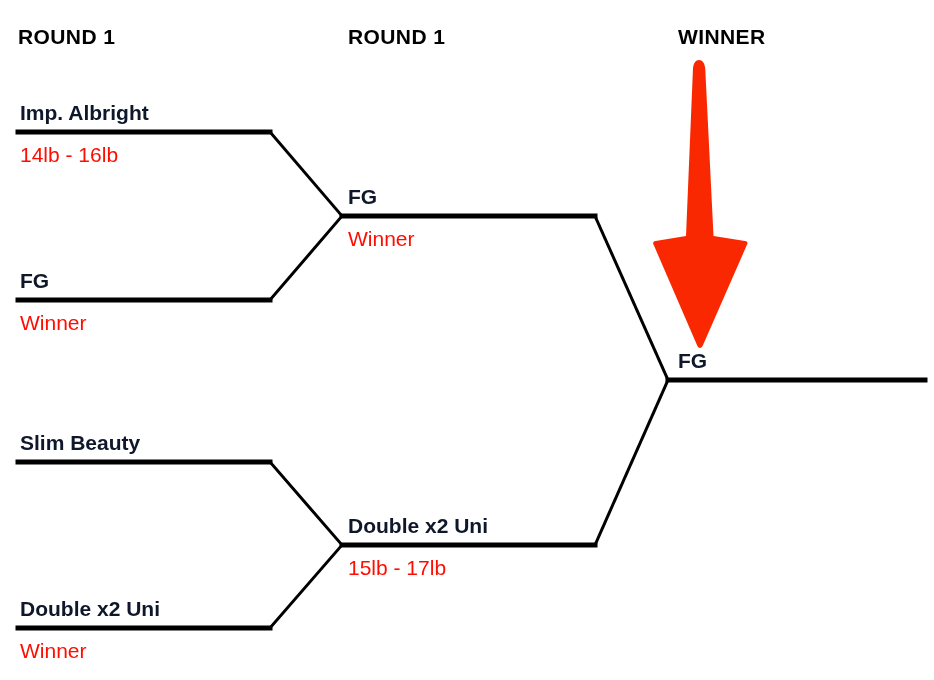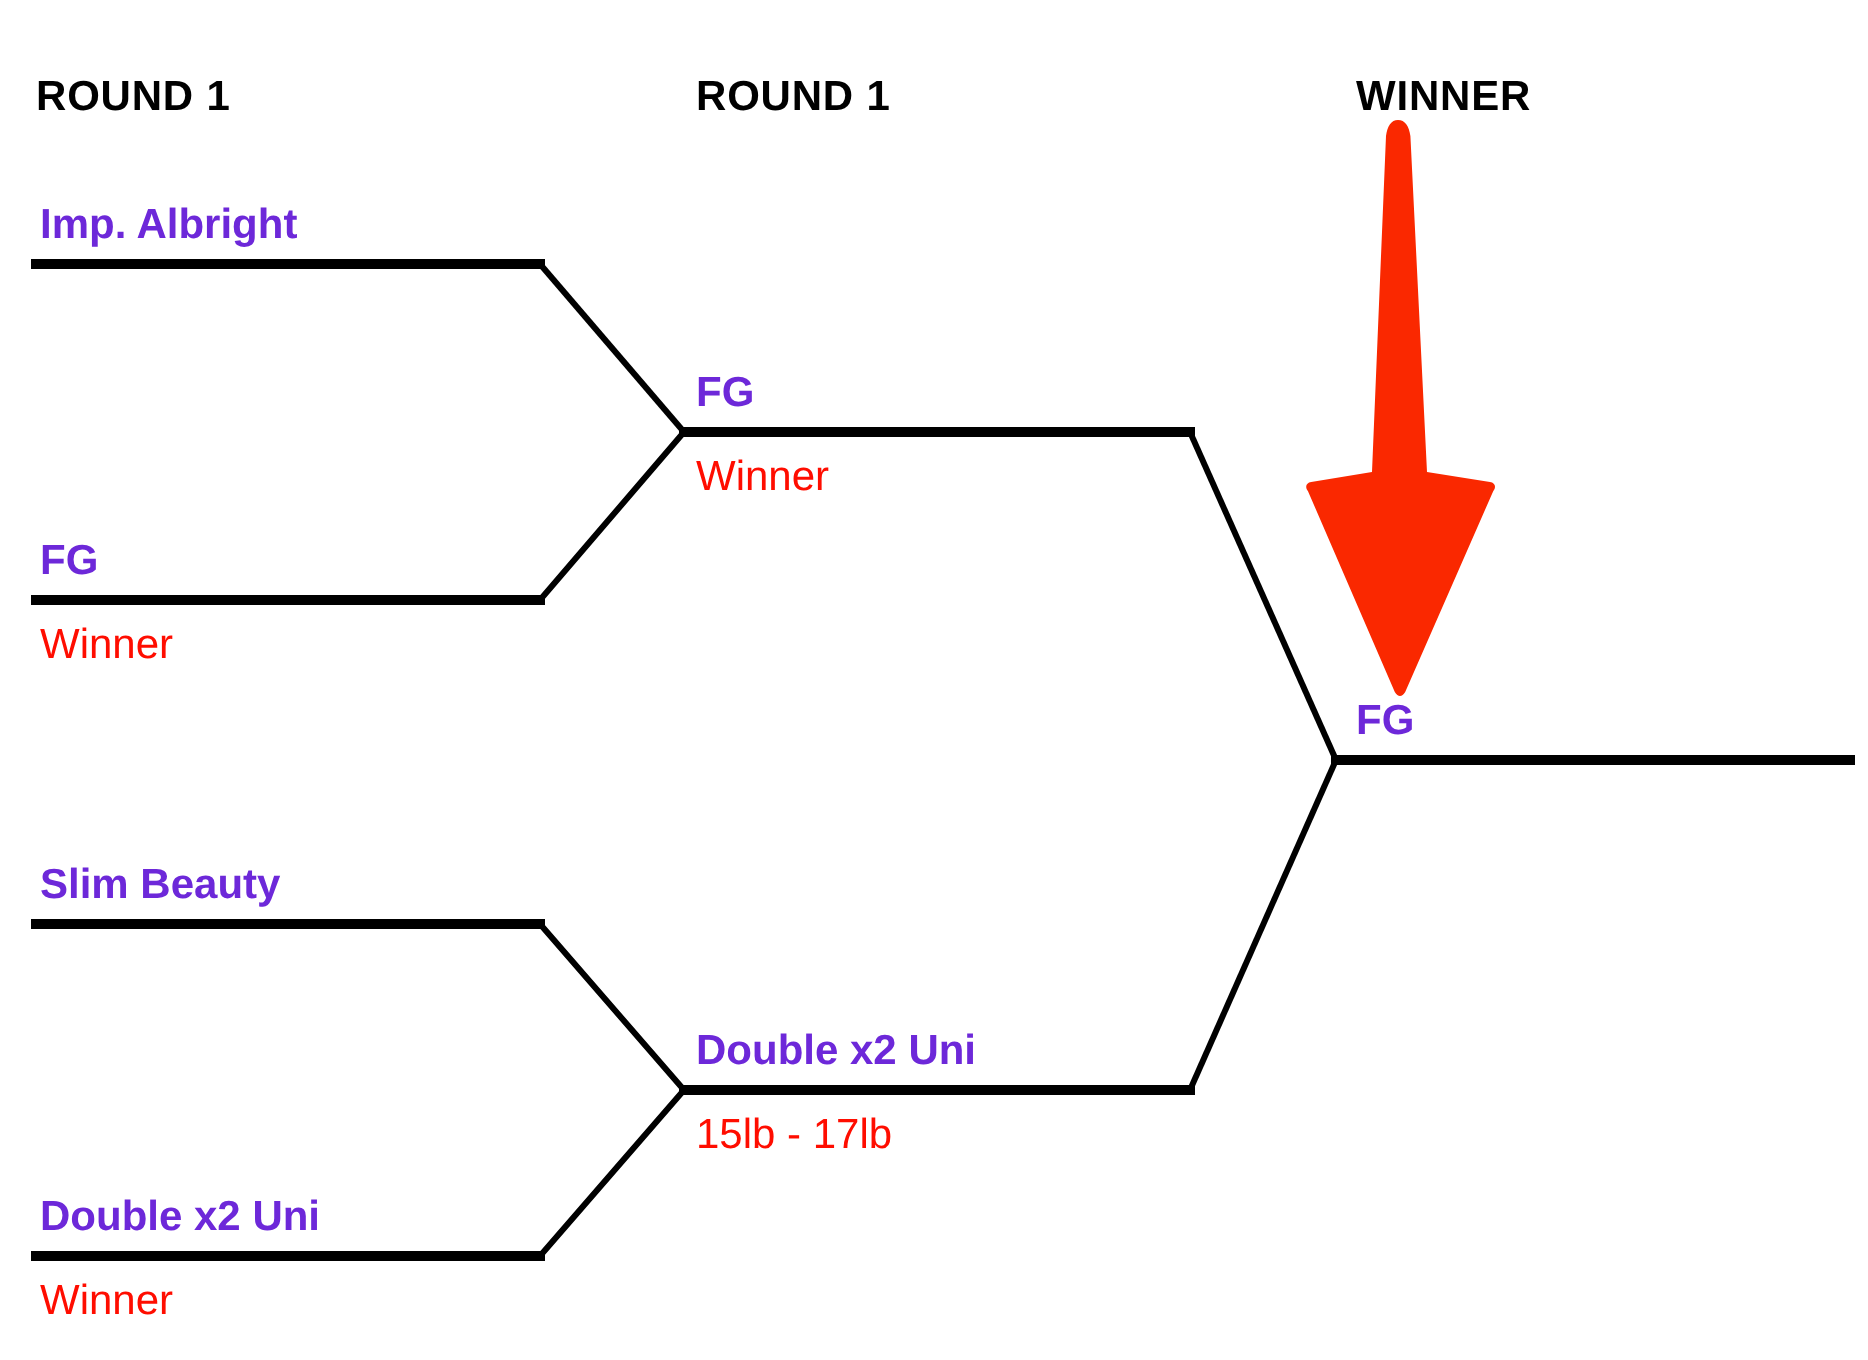--- a/index.html
+++ b/index.html
@@ -27,31 +27,30 @@
     pointer-events: none;
   }
   .round-header {
     position: absolute;
     font-size: 21px;
     font-weight: bold;
     letter-spacing: 0.4px;
     color: #000000;
     white-space: nowrap;
     line-height: 1;
-    margin-top: 12px;
   }
   .slot {
     position: absolute;
     white-space: nowrap;
     line-height: 1;
   }
   .slot-name {
     font-size: 21px;
     font-weight: bold;
-    color: #6d28d9;
+    color: #0f172a;
     white-space: nowrap;
     line-height: 1.05;
     display: block;
   }
   .slot-note {
     font-size: 21px;
     font-weight: normal;
     color: #ff0d00;
     white-space: nowrap;
     line-height: 1.05;
@@ -92,20 +91,23 @@
       <line x1="668" y1="380" x2="925" y2="380" stroke-width="5"></line>
     </g>
   </svg>
 
   <div class="round-header" style="left:18px;  top:26px;">ROUND 1</div>
   <div class="round-header" style="left:348px; top:26px;">ROUND 1</div>
   <div class="round-header" style="left:678px; top:26px;">WINNER</div>
 
   <div class="slot" style="left:20px; top:102px;">
     <span class="slot-name">Imp. Albright</span>
+  </div>
+  <div class="slot" style="left:20px; top:139px;">
+    <span class="slot-note">14lb - 16lb</span>
   </div>
 
   <div class="slot" style="left:20px; top:270px;">
     <span class="slot-name">FG</span>
   </div>
   <div class="slot" style="left:20px; top:307px;">
     <span class="slot-note">Winner</span>
   </div>
 
   <div class="slot" style="left:20px; top:432px;">

